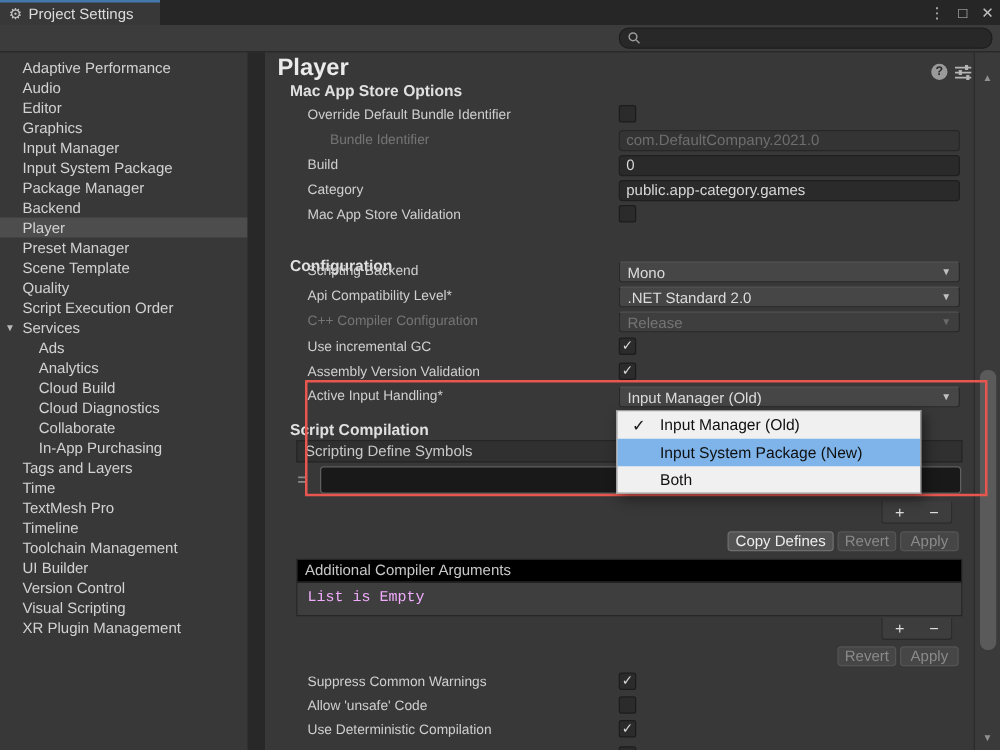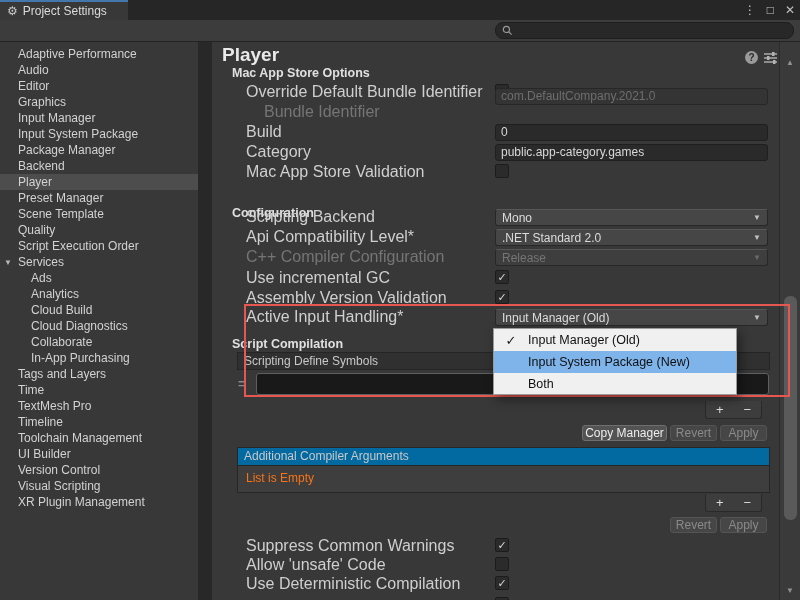--- a/index.html
+++ b/index.html
@@ -34,21 +34,21 @@
   .sb-item .foldout { position:absolute; left:4px; top:1px; font-size:8px; color:#b8b8b8; }
   
   .content { position:absolute; left:212px; top:42px; width:588px; height:558px; background:#383838; overflow:hidden; }
   .page-title { position:absolute; left:10px; top:2px; font-size:19px; font-weight:700; color:#eaeaea; }
   .help-icon { position:absolute; left:533px; top:9px; width:13px; height:13px; border-radius:50%;
     background:#9a9a9a; color:#2b2b2b; font-size:10px; font-weight:700;
     display:flex; align-items:center; justify-content:center; }
   .presets-icon { position:absolute; left:552px; top:10px; }
   .hdr-gear { position:absolute; left:571px; top:7px; color:#b4b4b4; font-size:13px; }
   .sec-h { position:absolute; left:20px; font-size:12.5px; font-weight:700; color:#e0e0e0; white-space:nowrap; }
-  .lbl { position:absolute; left:34px; font-size:16px; line-height:14px; color:#cfcfcf; white-space:nowrap; }
+  .lbl { position:absolute; left:34px; font-size:11px; line-height:14px; color:#cfcfcf; white-space:nowrap; }
   .lbl.ind2 { left:52px; }
   .dis { color:#757575 !important; }
   .field {
     position:absolute; left:283px; width:273px; height:17px; background:#2a2a2a;
     border:1px solid #1f1f1f; border-radius:3px; font-size:12px; color:#d8d8d8;
     line-height:15px; padding-left:5px; white-space:nowrap; overflow:hidden;
   }
   .field.fdis { background:#343434; border-color:#272727; color:#6e6e6e; }
   .dropdown {
     position:absolute; left:283px; width:273px; height:17px; background:#464646;
@@ -74,22 +74,22 @@
     border-top:none; border-radius:0 0 3px 3px; display:flex; align-items:center;
     justify-content:space-around; color:#dddddd; font-size:13px; line-height:13px;
   }
   .btn {
     position:absolute; height:16px; border-radius:3px; font-size:12px;
     display:flex; align-items:center; justify-content:center; white-space:nowrap;
   }
   .btn.en  { background:#535353; border:1px solid #6f6f6f; color:#ededed; }
   .btn.gr  { background:#464646; border:1px solid #545454; color:#8a8a8a;text-align:center; }
   .argbox { position:absolute; left:25px; top:405px; width:533px; height:46px; border:1px solid #262626; background:#3e3e3e; }
-  .argbox .bh { height:18px; background:#0369a1; border-bottom:1px solid #262626; font-size:12px; color:#c8c8c8; line-height:17px; padding-left:6px; }
-  .argbox .be { font-size:12px; color:#f97316; padding:5px 0 0 8px; }
+  .argbox .bh { height:18px; background:#000000; border-bottom:1px solid #262626; font-size:12px; color:#c8c8c8; line-height:17px; padding-left:6px; }
+  .argbox .be { font-size:12px; color:#f0abfc; padding:5px 0 0 8px;font-family:Liberation Mono, monospace; }
   
   .redrect { position:absolute; left:32px; top:262px; width:546px; height:93px; border:2px solid #e8574f; z-index:5; pointer-events:none; }
   .popup {
     position:absolute; left:281px; top:286px; width:244px; height:67px; background:#f0f0f0;
     border:1px solid #9a9a9a; box-shadow:3px 4px 10px rgba(0,0,0,.45); z-index:6;
   }
   .pp-row { height:22px; display:flex; align-items:center; font-size:12.5px; color:#101010; }
   .pp-row.hl { background:#7eb4ea; }
   .pp-check { width:34px; text-align:center; font-size:13px; color:#1c1c1c; }
   
@@ -165,21 +165,21 @@
     <rect x="8" y="0" width="2.5" height="4" fill="#b4b4b4"></rect>
     <rect x="3" y="4" width="2.5" height="4" fill="#b4b4b4"></rect>
     <rect x="9" y="8" width="2.5" height="4" fill="#b4b4b4"></rect>
   </svg>
   <span class="hdr-gear">⚙</span>
 
   <div class="sec-h" style="top:24px">Mac App Store Options</div>
   <div class="lbl" style="top:43px">Override Default Bundle Identifier</div>
   <div class="checkbox" style="top:42px"></div>
   <div class="lbl ind2 dis" style="top:63px">Bundle Identifier</div>
-  <div class="field fdis" style="top:46px">com.DefaultCompany.2021.0</div>
+  <div class="field fdis" style="top:62px">com.DefaultCompany.2021.0</div>
   <div class="lbl" style="top:83px">Build</div>
   <div class="field" style="top:82px">0</div>
   <div class="lbl" style="top:103px">Category</div>
   <div class="field" style="top:102px">public.app-category.games</div>
   <div class="lbl" style="top:123px">Mac App Store Validation</div>
   <div class="checkbox" style="top:122px"></div>
 
   <div class="sec-h" style="top:164px">Configuration</div>
   <div class="lbl" style="top:168px">Scripting Backend</div>
   <div class="dropdown" style="top:167px">
@@ -207,21 +207,21 @@
   </div>
 
   <div class="sec-h" style="top:295px">Script Compilation</div>
   <div class="defbar">Scripting Define Symbols</div>
   <div class="handle">=</div>
   <div class="definput"></div>
   <div class="pm" style="left:493px; top:359px">
     <span>+</span>
     <span>−</span>
   </div>
-  <div class="btn en" style="left:370px; top:383px; width:85px">Copy Manager</div>
+  <div class="btn en" style="left:370px; top:383px; width:85px">Copy Defines</div>
   <div class="btn gr" style="left:458px; top:383px; width:47px">Revert</div>
   <div class="btn gr" style="left:508px; top:383px; width:47px">Apply</div>
 
   <div class="argbox">
     <div class="bh">Additional Compiler Arguments</div>
     <div class="be">List is Empty</div>
   </div>
   <div class="pm" style="left:493px; top:452px">
     <span>+</span>
     <span>−</span>

